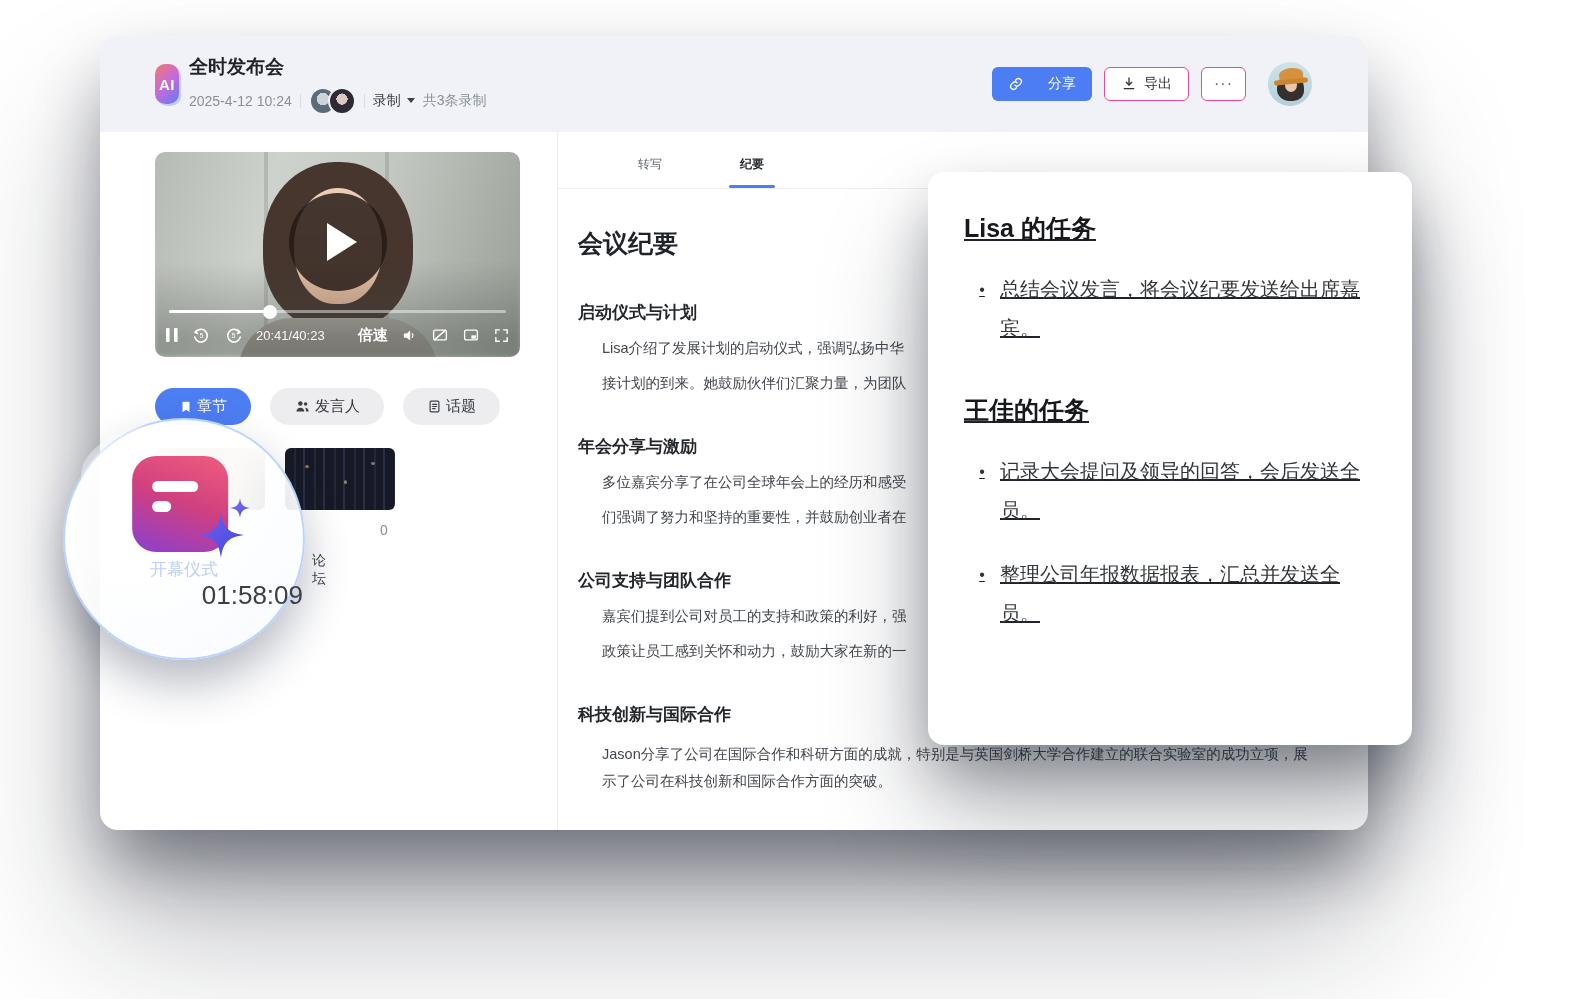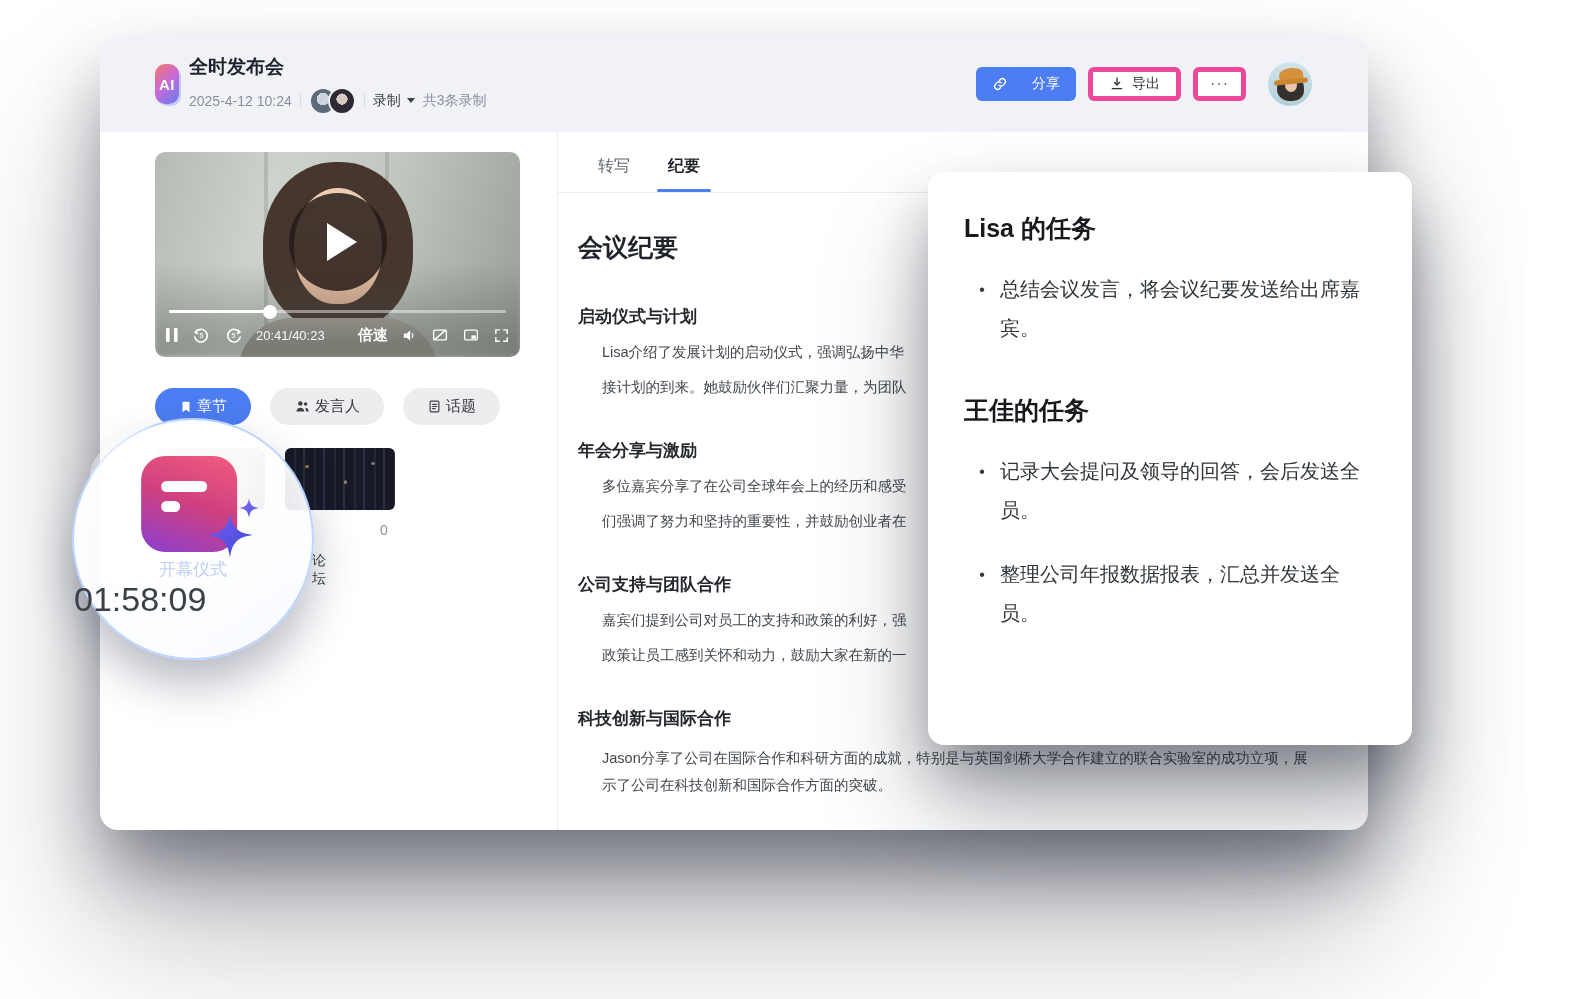--- a/index.html
+++ b/index.html
@@ -37,21 +37,21 @@
   .av2 { margin-left:-9px; background:radial-gradient(circle at 50% 42%, #d8c9c2 0 30%, #2e2a33 31%); }
   .record { display:flex; align-items:center; gap:6px; color:#3c4046; cursor:pointer; }
   .caret { width:0; height:0; border-left:4px solid transparent; border-right:4px solid transparent; border-top:5px solid #3c4046; }
   .spacer { flex:1; }
   .btn {
     height:34px; border-radius:6px; border:none; display:flex; align-items:center; gap:7px;
     font-size:14px; padding:0 16px; cursor:pointer; font-family:inherit;
   }
   .btn + .btn { margin-left:12px; }
   .btn-primary { background:#4d7df2; color:#fff;gap:24px; }
-  .btn-ghost { background:#fff; color:#2e3338; border:5px solid #ec4899; }
+  .btn-ghost { background:#fff; color:#2e3338; border:1px solid #ec4899; }
   .btn-more { padding:0 12px; font-size:16px; letter-spacing:1px; color:#5f656d; margin-left:12px; }
   .user-avatar {
     position:relative; width:44px; height:44px; border-radius:50%; margin-left:22px; overflow:hidden;
     background:linear-gradient(180deg,#cfe3ea 0%,#b3cfd9 100%); cursor:pointer;
   }
   .user-avatar .hair { position:absolute; left:9px; top:13px; width:27px; height:26px; background:#35302e; border-radius:50% 50% 40% 45%; }
   .user-avatar .face { position:absolute; left:17px; top:16px; width:12px; height:14px; background:#e9c6ac; border-radius:50%; }
   .user-avatar .hat-top { position:absolute; left:11px; top:6px; width:24px; height:13px; background:#d6913f; border-radius:50% 50% 0 0; transform:rotate(-6deg); }
   .user-avatar .hat-brim { position:absolute; left:6px; top:17px; width:34px; height:5px; background:#c9852f; border-radius:4px; transform:rotate(-6deg); }
 
@@ -108,61 +108,62 @@
       radial-gradient(circle at 20% 30%, rgba(230,190,90,.55) 0 1.5px, transparent 2px),
       radial-gradient(circle at 55% 55%, rgba(240,220,160,.5) 0 1.5px, transparent 2px),
       radial-gradient(circle at 80% 25%, rgba(200,200,220,.5) 0 1.5px, transparent 2px),
       repeating-linear-gradient(90deg,#171a26 0 9px, #232739 9px 11px, #171a26 11px 18px, #2a2f45 18px 20px),
       #14161f; }
   .ch-time { position:absolute; left:225px; top:74px; font-size:14px; color:#8b9097; }
   .ch-title { position:absolute; left:157px; top:104px; font-size:14px; color:#3c4046; }
 
   
   .tabs { padding:24px 0 0 40px; border-bottom:1px solid #ececf1; display:flex; gap:38px; }
-  .tab { font-size:16px; color:#5f656d; padding-bottom:15px; cursor:pointer; position:relative; }
+  .tab { font-size:12px; color:#5f656d; padding-bottom:15px; cursor:pointer; position:relative;margin-left:40px; }
   .tab.active { color:#1f2329; font-weight:700; }
   .tab.active::after { content:""; position:absolute; left:-11px; right:-11px; bottom:0; height:3px; background:#4d7df2; border-radius:2px; }
   .summary { padding:0 0 0 20px; }
   .summary h1 { font-size:25px; font-weight:700; margin-top:38px; }
   .sec { margin-top:41px; }
   .sec-title { font-size:17px; font-weight:700; color:#23262b; }
   .sec-line { margin-top:13px; padding-left:24px; font-size:14.5px; line-height:22px; color:#42474e; white-space:nowrap; overflow:hidden; }
   .sec-p { margin-top:15px; padding-left:24px; font-size:14.5px; line-height:27px; color:#42474e; width:744px; }
 
   
   .task-card {
     position:absolute; left:928px; top:172px; width:484px; height:573px;
     background:#fff; border-radius:16px; padding:40px 40px 0 36px;
     box-shadow:0 30px 60px -8px rgba(15,20,35,.40), 0 70px 110px rgba(15,20,35,.28);
+    text-decoration:underline;
   }
   .task-card h2 { font-size:25px; font-weight:700; color:#17191c; }
   .task-group + .task-group { margin-top:46px; }
   .task-item { display:flex; margin-top:25px; font-size:20px; line-height:39px; color:#303539; }
   .task-item::before { content:"•"; flex:0 0 36px; text-align:center; color:#303539; font-size:16px; }
   .task-item span { flex:1; }
 
   
   .lens {
-    position:absolute; left:72px; top:418px; width:242px; height:242px; border-radius:50%;
+    position:absolute; left:63px; top:418px; width:242px; height:242px; border-radius:50%;
     background:radial-gradient(circle at 30% 22%, rgba(255,255,255,.95) 0 40%, rgba(250,252,255,.88) 70%, rgba(235,242,255,.85) 100%);
     border:2px solid rgba(175,205,255,.85);
     box-shadow:0 24px 45px rgba(20,30,60,.30), inset 0 0 30px rgba(255,255,255,.9);
   }
   .lens .gloss { position:absolute; left:14px; top:8px; width:120px; height:70px; border-radius:50%;
     background:radial-gradient(ellipse at 40% 40%, rgba(255,255,255,.95), transparent 70%); transform:rotate(-18deg); }
   .lens-icon {
     position:absolute; left:50%; top:36px; transform:translateX(-54%); width:96px; height:96px; border-radius:24px;
     background:linear-gradient(200deg,#ef5d7e 0%,#d0407f 48%,#8a3fd0 100%);
   }
   .lens-icon .bar1 { position:absolute; left:20px; top:25px; width:46px; height:11px; background:#fff; border-radius:6px; }
   .lens-icon .bar2 { position:absolute; left:20px; top:45px; width:19px; height:11px; background:#fff; border-radius:6px; }
   .spark-big { position:absolute; left:50%; top:92px; transform:translateX(14px); }
   .spark-small { position:absolute; left:50%; top:78px; transform:translateX(46px); }
   .lens-label { position:absolute; left:0; right:0; top:138px; text-align:center; font-size:17px; color:rgba(125,160,240,.50); }
-  .lens-time { position:absolute; left:0; right:0; top:160px; text-align:left; font-size:34px; color:#3b4046; }
+  .lens-time { position:absolute; left:0; right:0; top:160px; text-align:right; font-size:26px; color:#3b4046; }
 
   svg { display:block; }
 </style>
 </head>
 <body>
 
 <div class="page">
 
   <div class="window">
 

